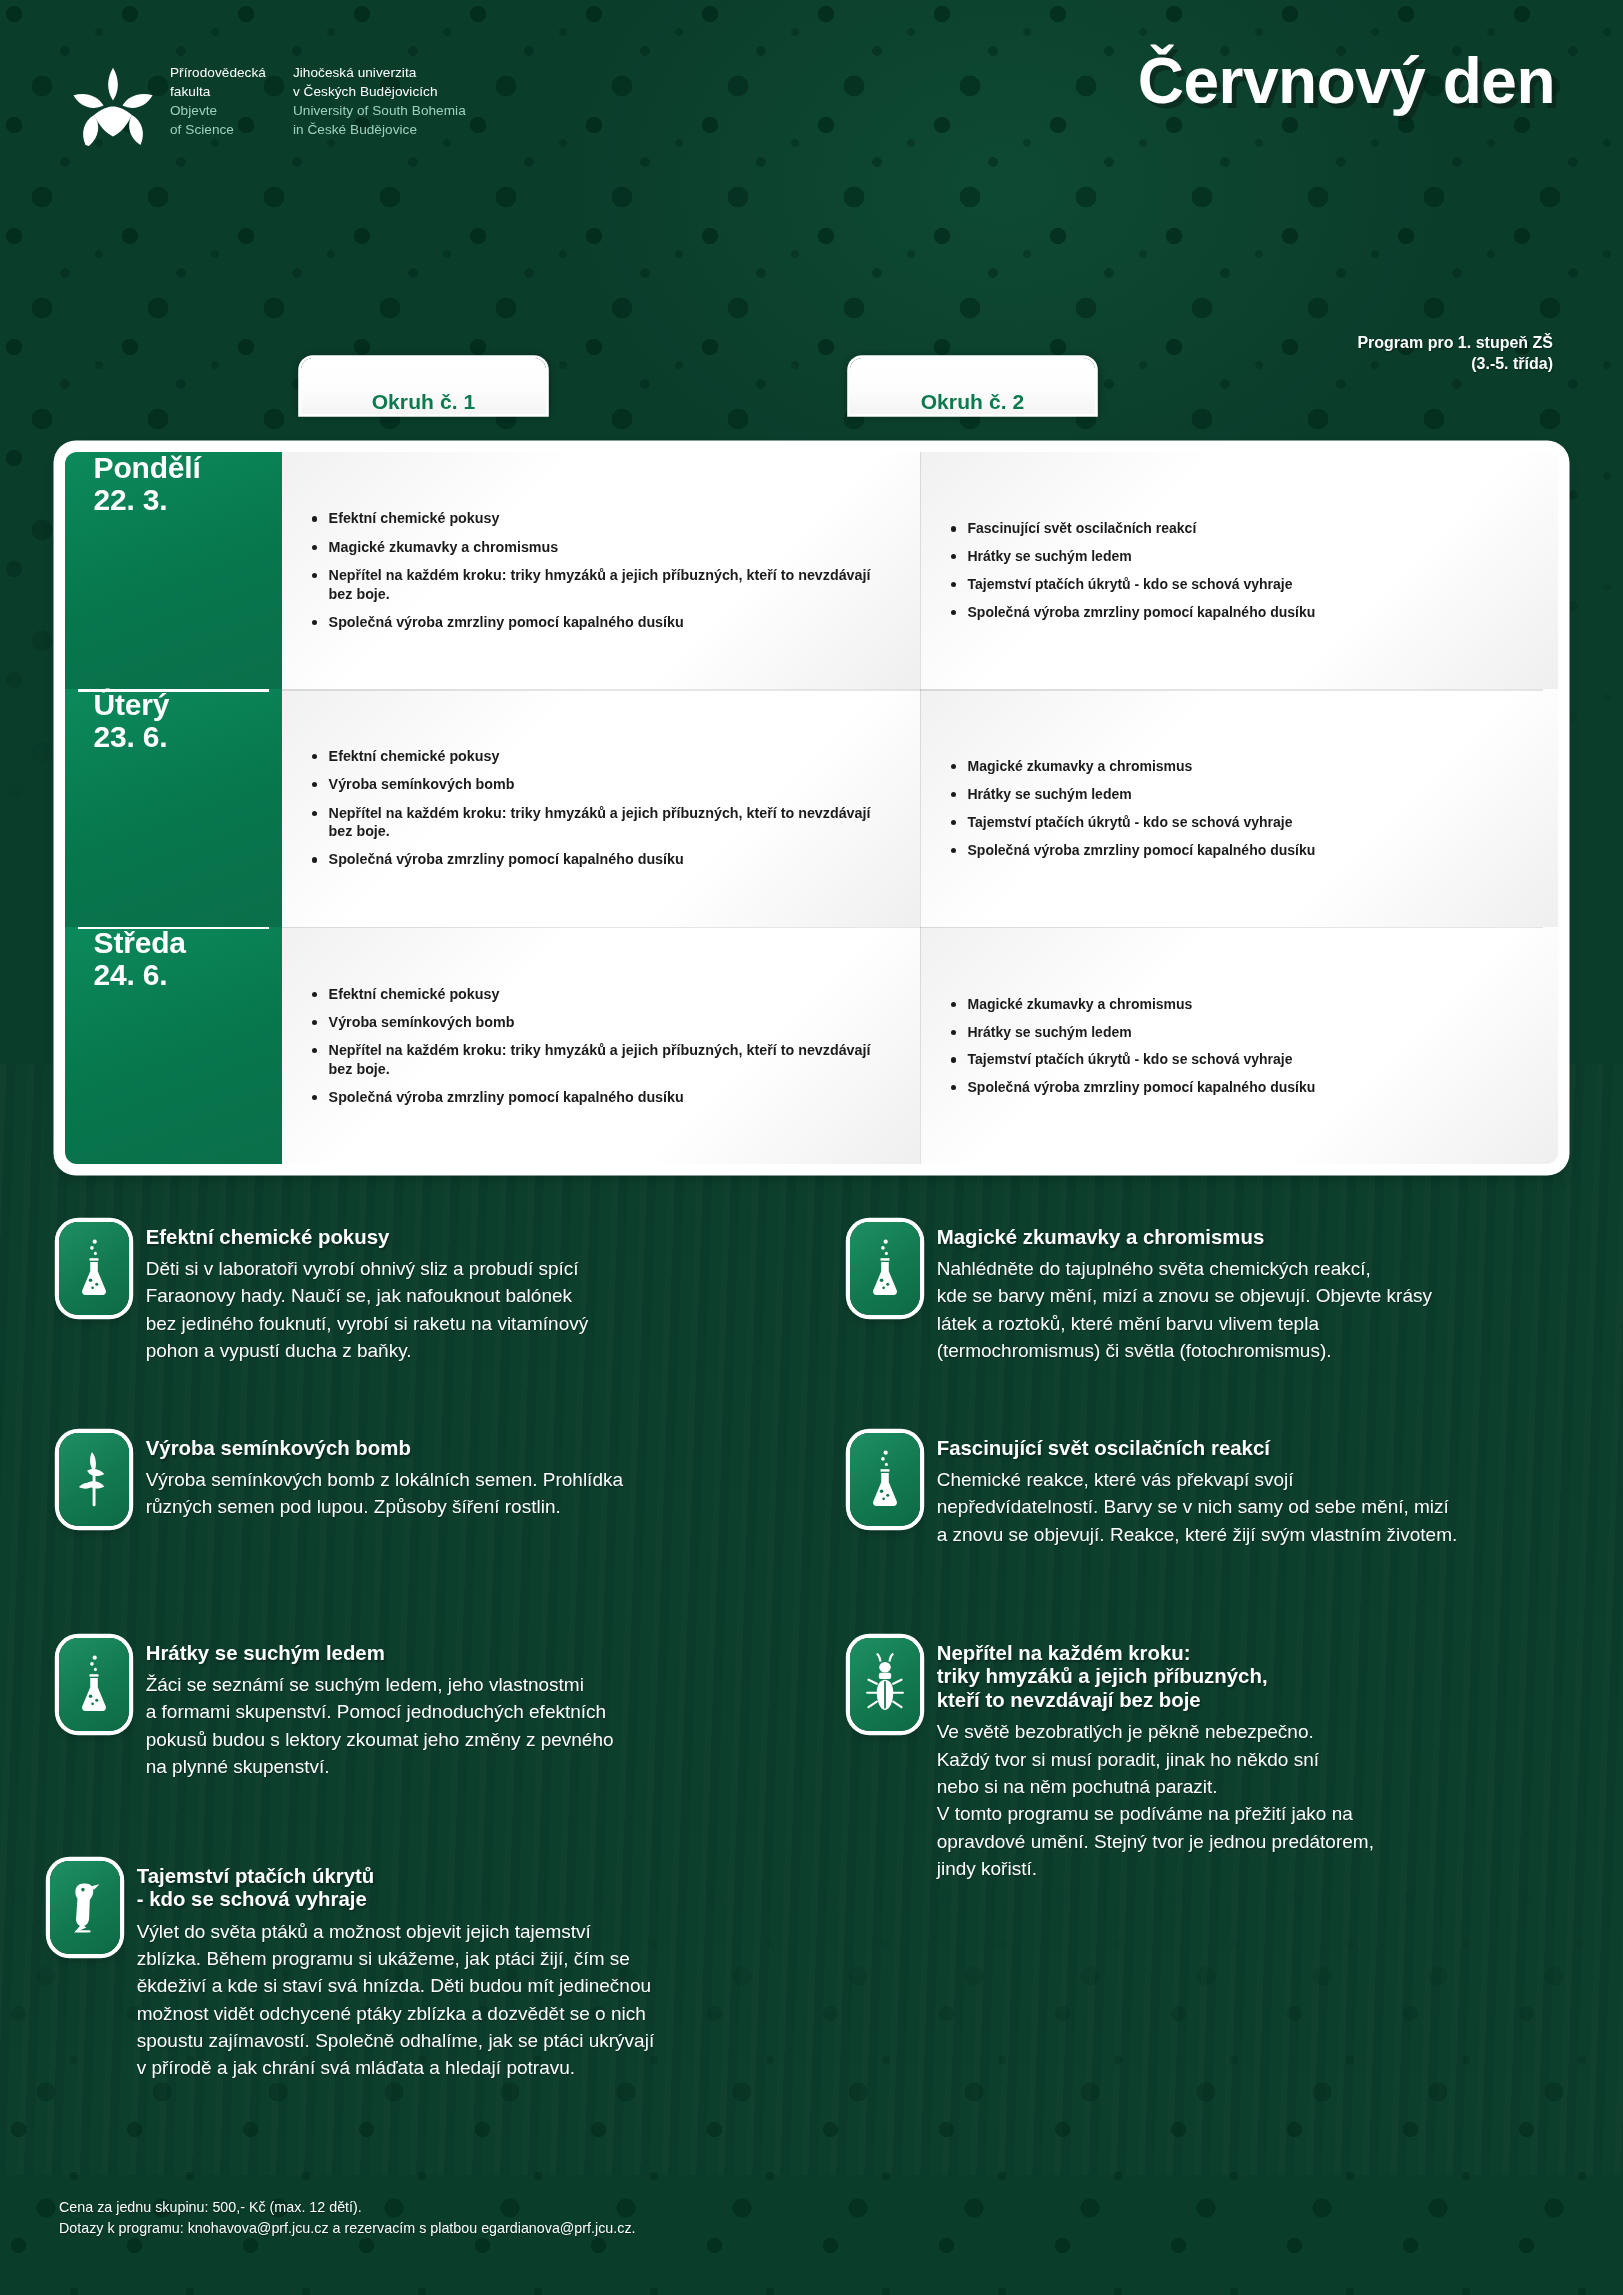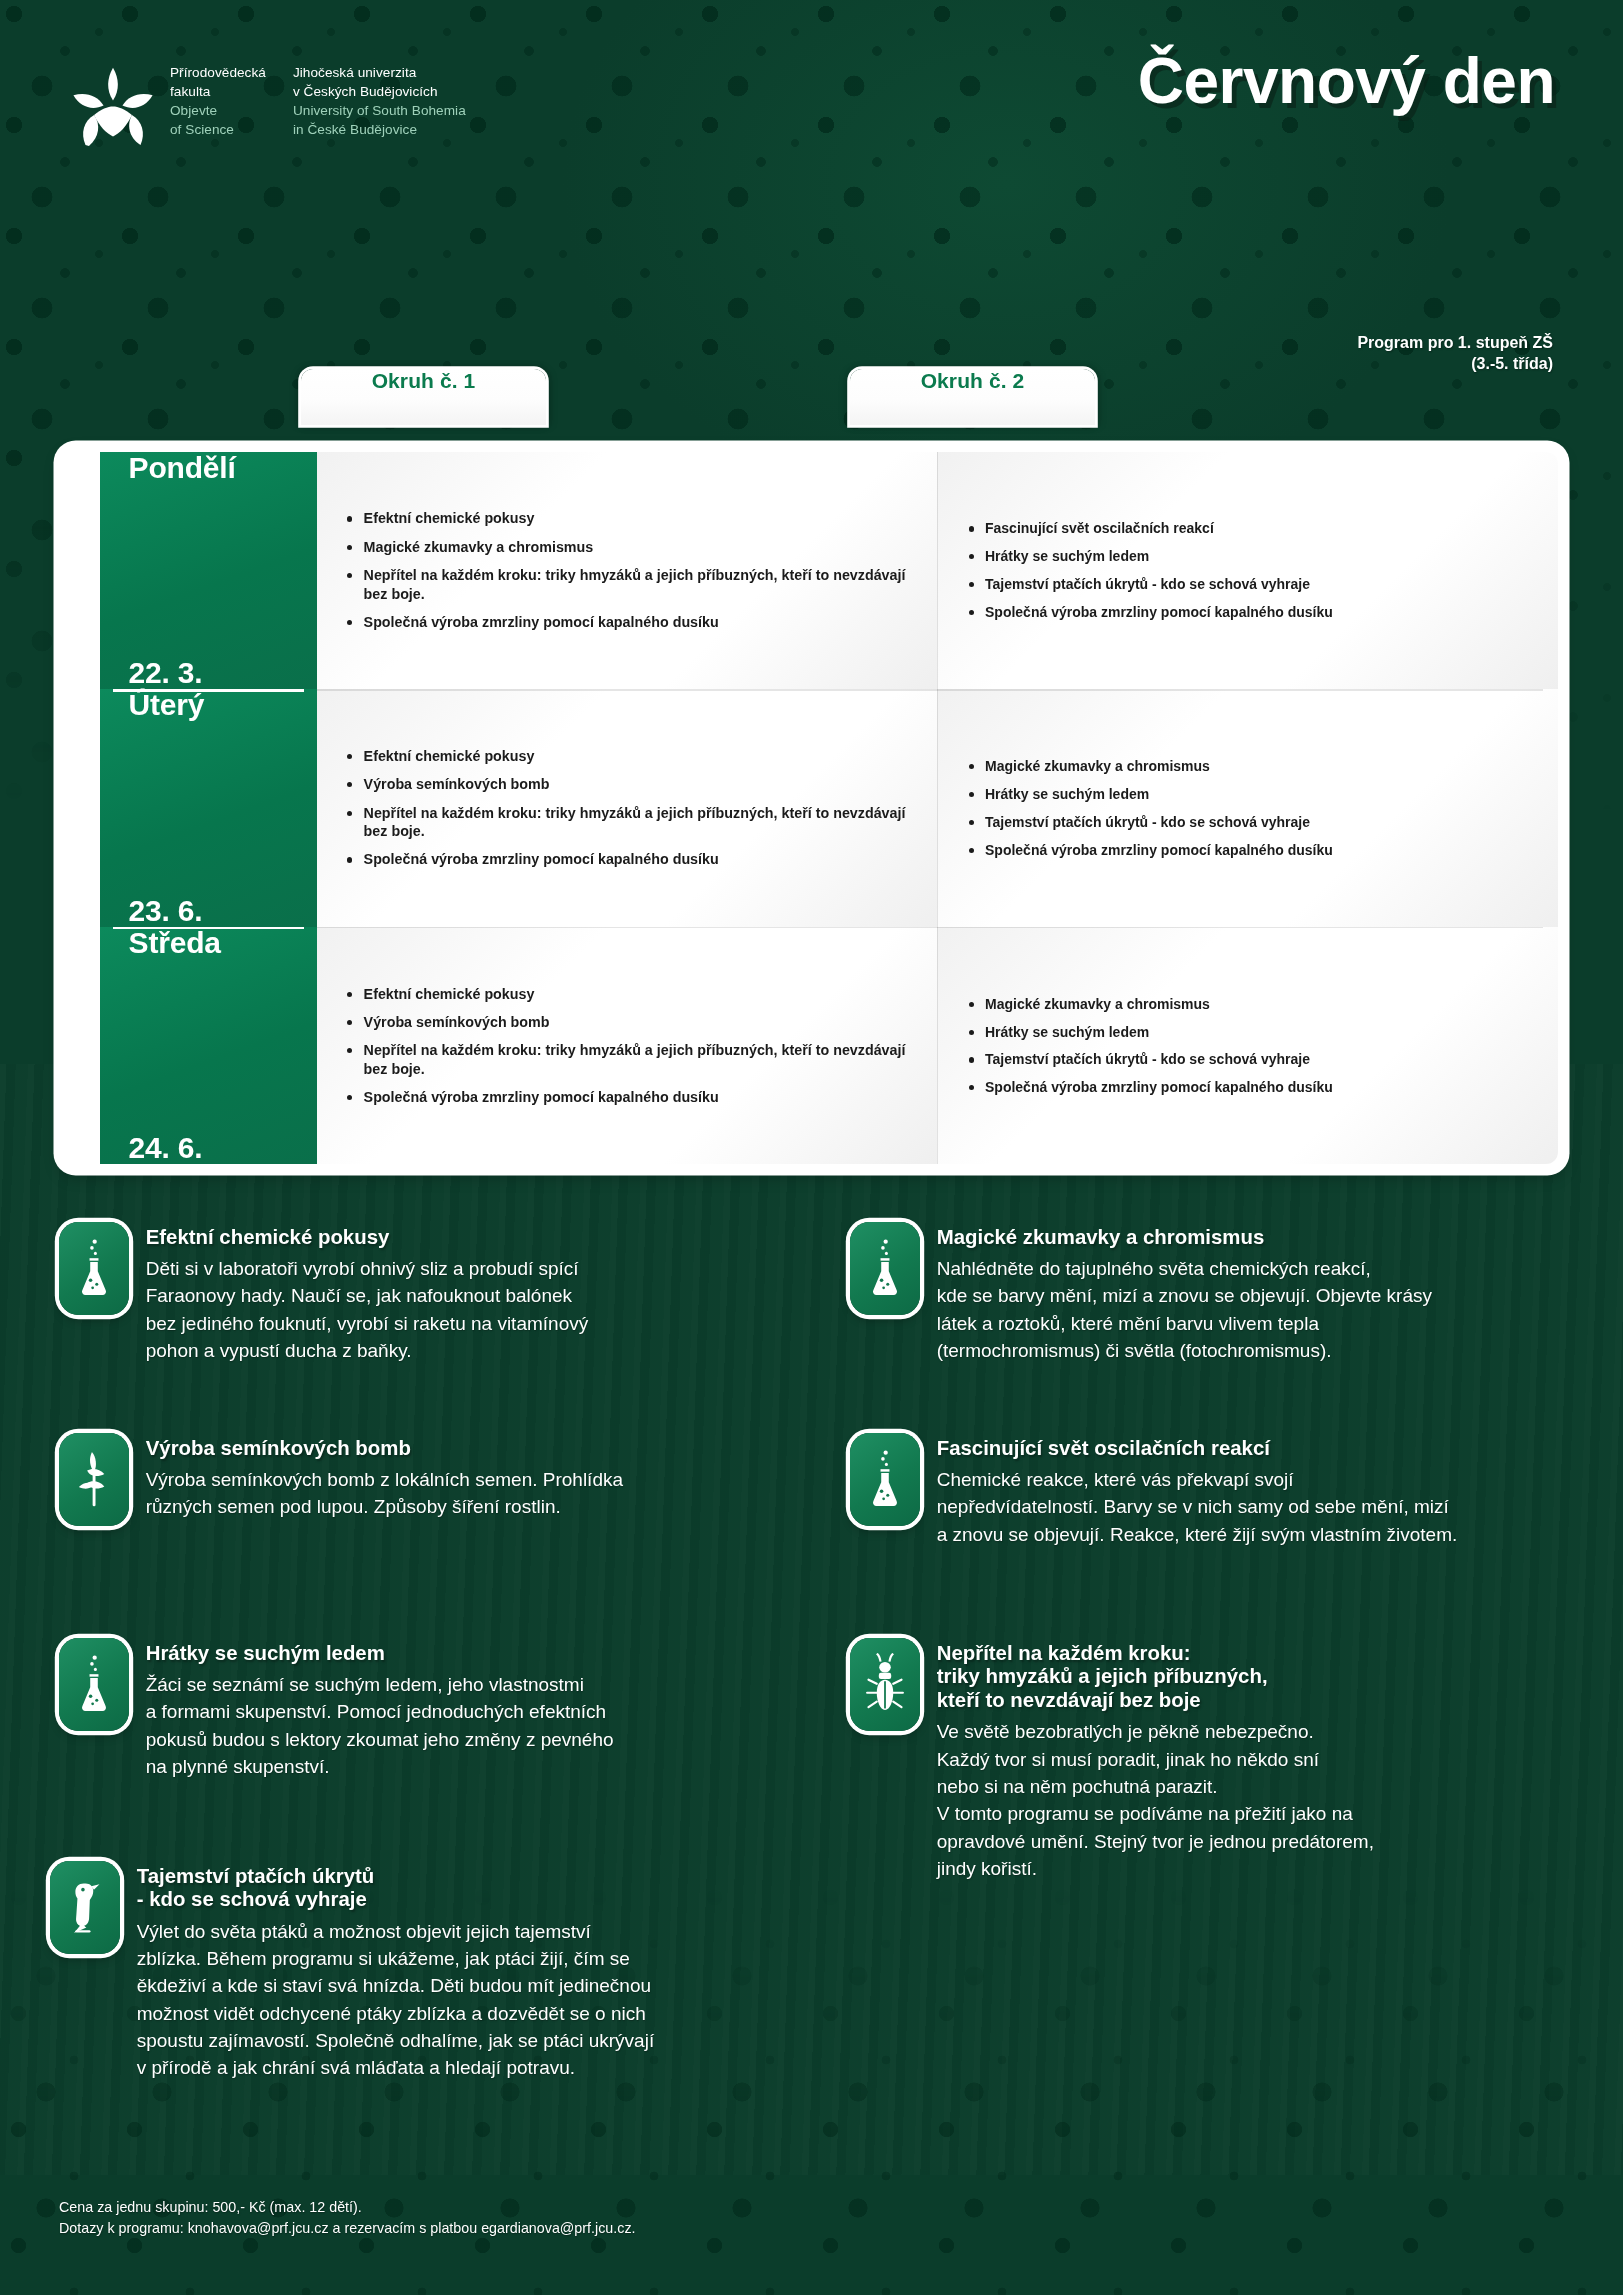--- a/index.html
+++ b/index.html
@@ -67,25 +67,25 @@
     text-shadow: 3.7px 4.2px 0 rgba(10,32,22,.62); padding-right: 135px;
   }
   .subtitle {
     position: absolute; right: 70px; top: 333px; text-align: right;
     font-size: 16px; font-weight: 700; color: #fff; line-height: 1.30;
     text-shadow: 0.9px 1.4px 1.9px rgba(0,0,0,.35);
   }
 
   
   .tab {
-    position: absolute; top: 369px; width: 245px; height: 56px;
+    position: absolute; top: 358px; width: 245px; height: 56px;
     background: linear-gradient(180deg, #ffffff 0%, #fdfdfd 55%, #f4f4f4 100%);
     border-radius: 12px 12px 0 0;
     box-shadow: 0 0 0 2.8px #ffffff, 2.8px 0 8.3px rgba(0,0,0,.28), -2.8px 0 8.3px rgba(0,0,0,.22);
-    display: flex; align-items: flex-start; justify-content: center;
+    display: flex; align-items: flex-end; justify-content: center;
   }
   .tab-label { color: #0b7b4e; font-size: 21px; font-weight: 700; letter-spacing: 0.1px; }
   #tab1 { left: 301px; }
   #tab2 { left: 850px; }
 
   
   .panel {
     position: absolute; left: 60px; top: 447px; width: 1503px; height: 722px;
     background: #ffffff; border-radius: 15.7px;
     box-shadow: 0 0 0 6.5px #ffffff, 0 6.5px 15.7px rgba(0,0,0,.30);
@@ -95,22 +95,22 @@
     background: #ffffff; display: flex; flex-direction: column;
   }
   .row { display: flex; flex: 1 1 0; position: relative; }
   .row + .row::before {
     content: ""; position: absolute; left: 217px; right: 15.7px; top: 0; height: 1.4px;
     background: rgba(0,0,0,.10);
   }
   .daycell {
     width: 217px; flex: 0 0 217px;
     background: linear-gradient(160deg, #0c8a5c 0%, #07764d 55%, #0a6f4a 100%);
-    color: #fff; display: flex; flex-direction: column; justify-content: space-between;
-    padding-left: 29px; position: relative; margin-left: 35px;
+    color: #fff; display: flex; flex-direction: column; justify-content: flex-start;
+    padding-left: 29px; position: relative;
   }
   .row + .row .daycell::after {
     content: ""; position: absolute; left: 13px; right: 13px; top: 0; height: 2.3px; background: #ffffff;
   }
   .day-name { font-size: 30px; font-weight: 700; line-height: 1.07; letter-spacing: -0.2px; }
   .day-date { font-size: 30px; font-weight: 700; line-height: 1.07; letter-spacing: -0.2px; }
   .col {
     flex: 1 1 0; padding: 22px 25px 22px 26px;
     display: flex; flex-direction: column; justify-content: center;
     background: linear-gradient(135deg, #f1f1f1 0%, #ffffff 34%, #ffffff 68%, #efefef 100%);

